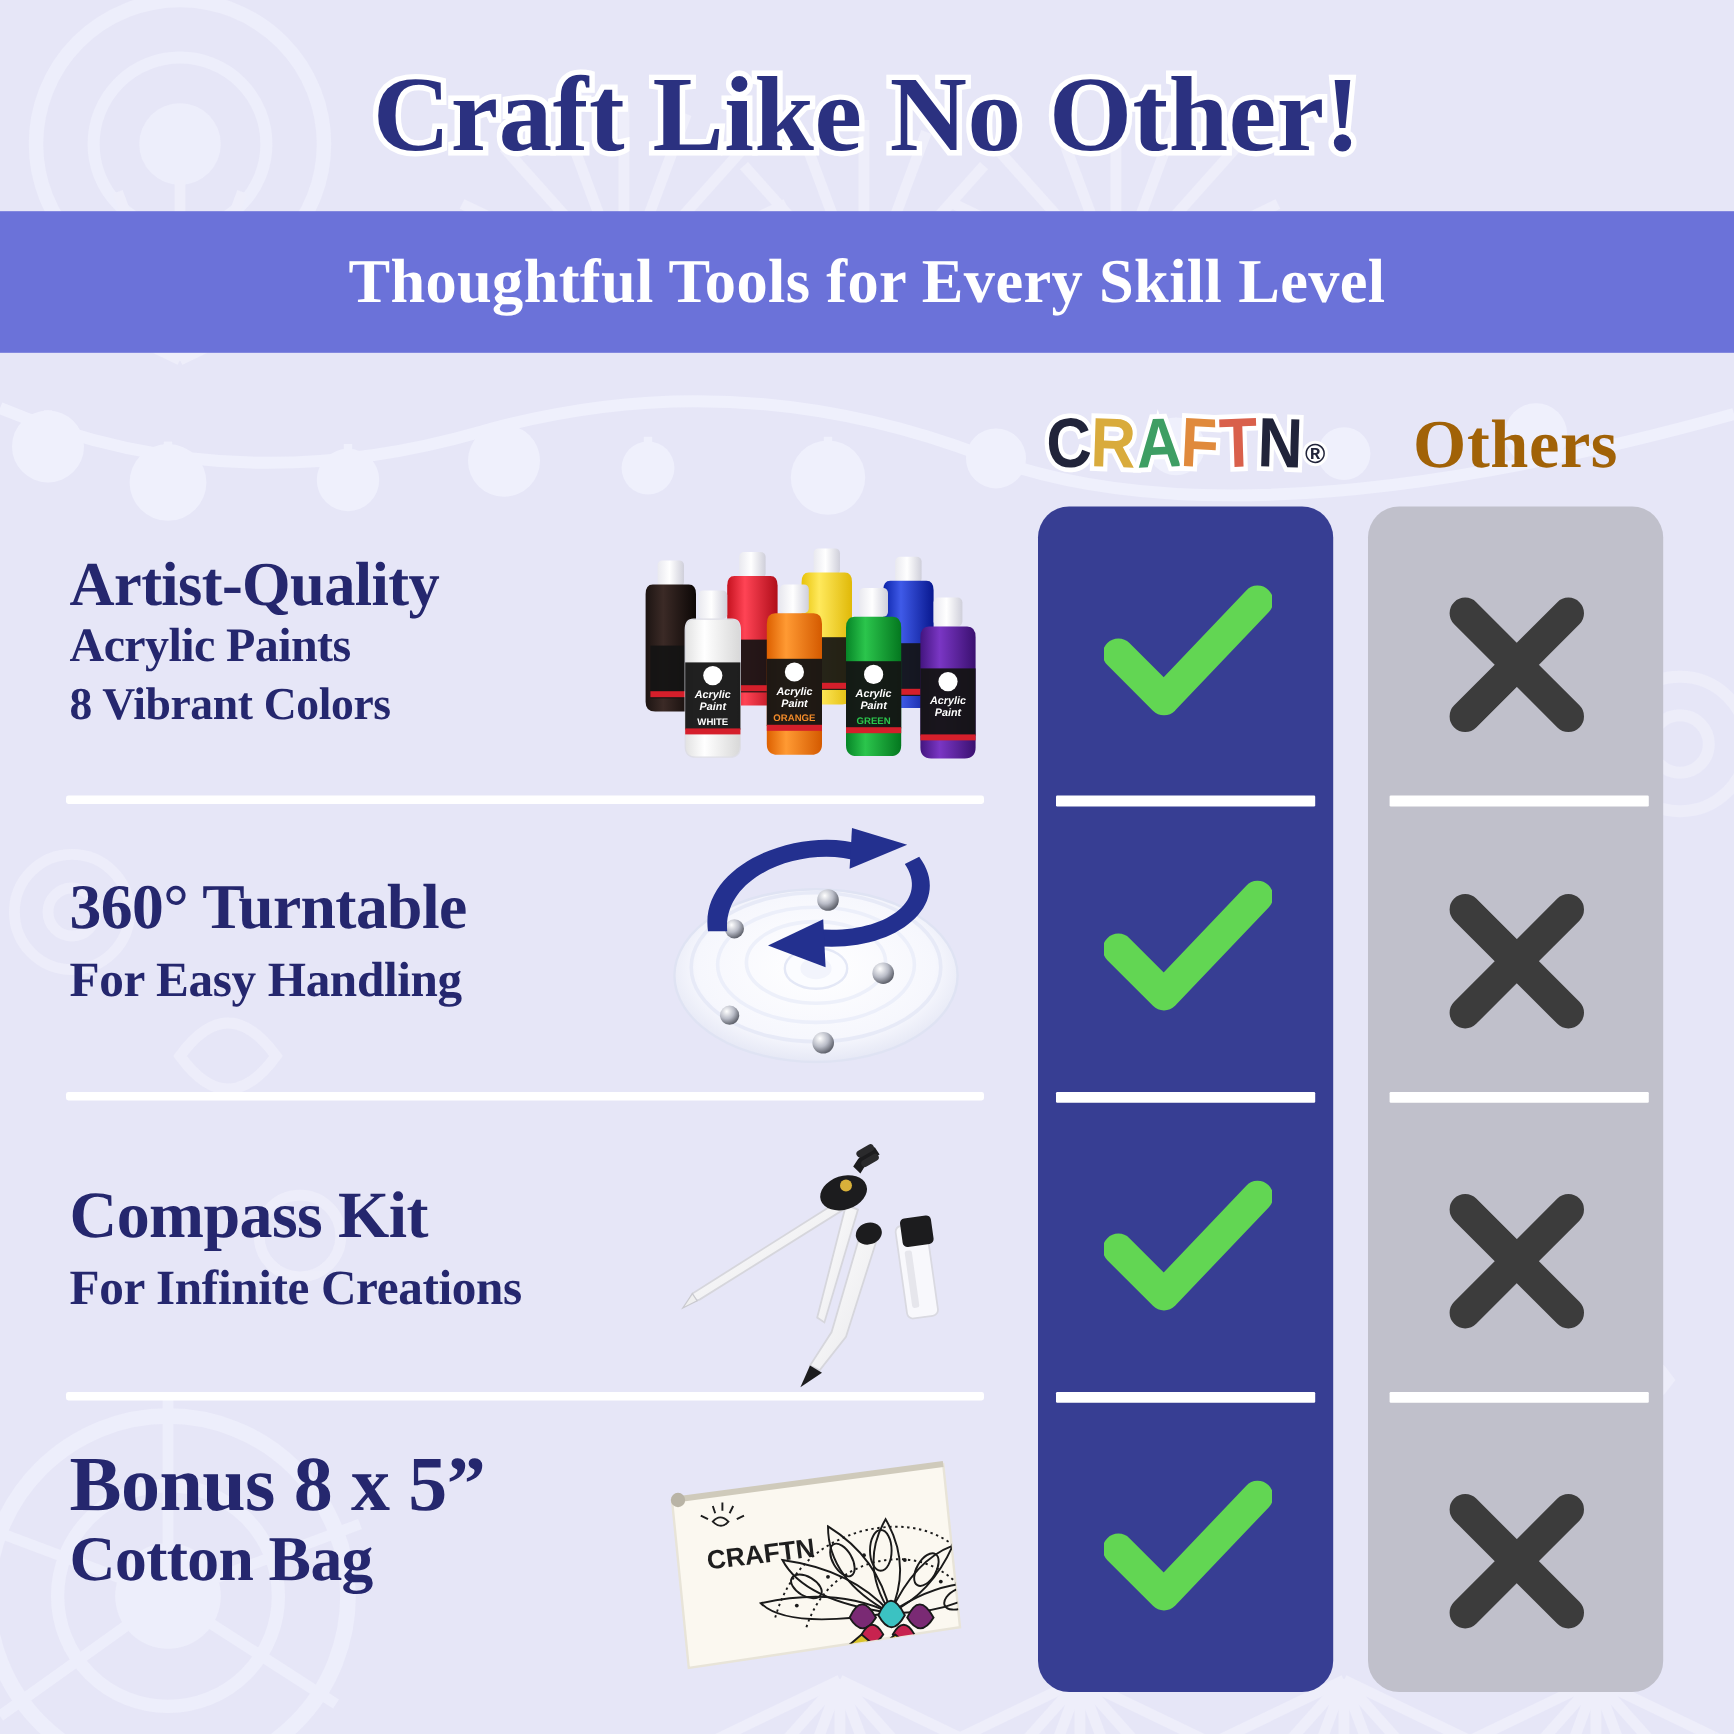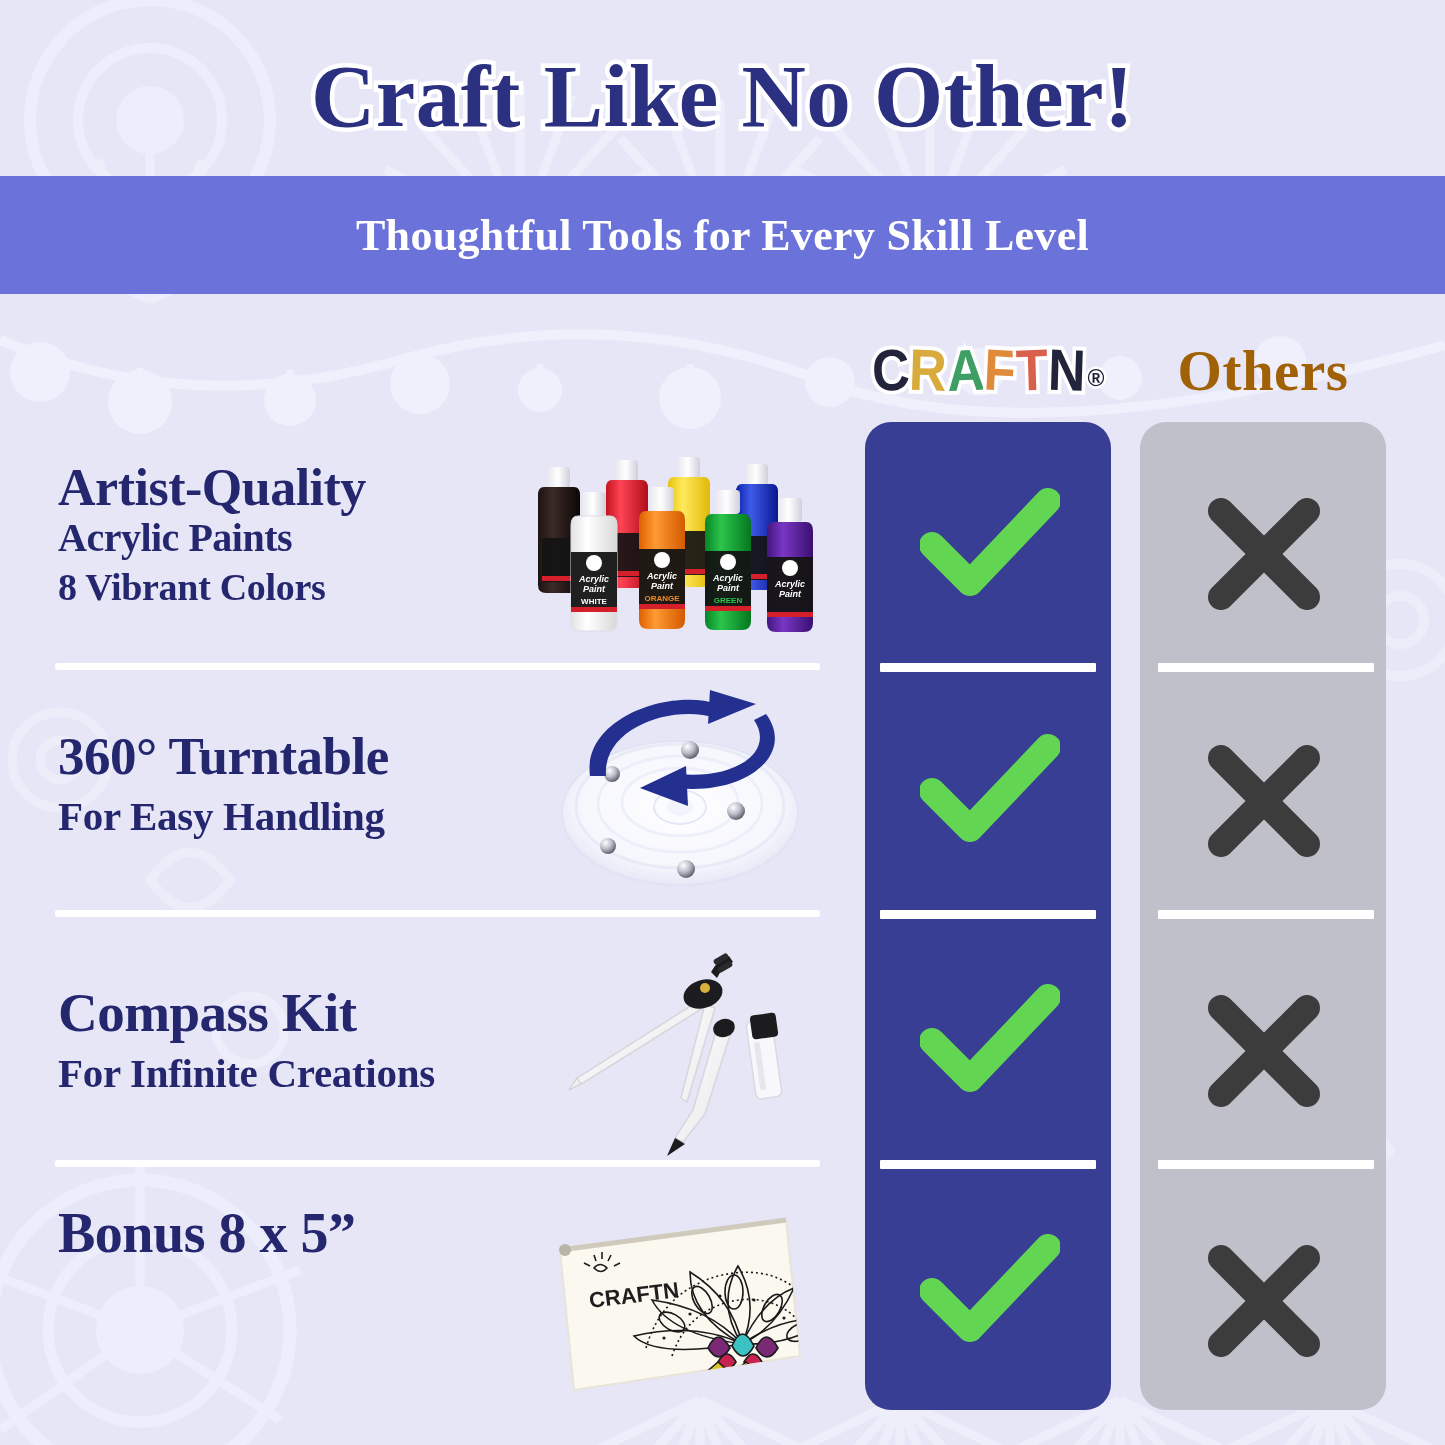--- a/index.html
+++ b/index.html
@@ -31,21 +31,21 @@
     paint-order:stroke fill;
     white-space:nowrap;
   }
   .banner{
     position:absolute; left:0; top:176px; width:1445px; height:118px;
     background:#6b72d9; z-index:3;
     display:flex; align-items:center; justify-content:center;
   }
   .banner-text{
     font-family:"Liberation Serif", serif;
-    font-weight:bold; font-size:44px; color:#ffffff;
+    font-weight:bold; font-size:52px; color:#ffffff;
     letter-spacing:0.3px; white-space:nowrap;
   }
 
   
   .col-head{
     position:absolute; z-index:4; text-align:center;
   }
   .craftn-head{ left:865px; top:330px; width:246px; height:80px;
     display:flex; align-items:center; justify-content:center; }
   .others-head{ left:1140px; top:330px; width:246px; height:80px;
@@ -462,21 +462,22 @@
   <path d="M172 78 L148 160 L130 188 L138 192 L160 164 L186 82 Z" fill="url(#gLeg)" stroke="#d6d6dc" stroke-width="1.5"></path>
   <path d="M130 188 L122 206 L140 194 Z" fill="#1c1c1e"></path>
   <ellipse cx="179" cy="78" rx="11" ry="9" transform="rotate(-18 179 78)" fill="#1c1c1e"></ellipse>
 
   <rect x="206" y="70" width="26" height="78" rx="5" transform="rotate(-8 219 109)" fill="#fafafd" stroke="#d9d9e0" stroke-width="1.5" opacity="0.95"></rect>
   <rect x="206" y="64" width="26" height="24" rx="4" transform="rotate(-8 219 76)" fill="#1c1c1e"></rect>
   <rect x="212" y="92" width="6" height="48" rx="2" transform="rotate(-8 215 116)" fill="#e6e6ec"></rect>
 </svg>
 
 <div class="f-text" style="left:58px; top:1205px; width:440px;">
-  <div class="f-title" style="font-size:56px;">Bonus 8 x 5”</div>
+  <div class="f-title" style="font-size:65px;">Bonus 8 x 5”</div>
+  <div class="f-title" style="font-size:53px; margin-top:4px;">Cotton Bag</div>
 </div>
 
 <svg class="prod" style="left:528px; top:1208px;" width="300" height="200" viewBox="0 0 300 200">
   <defs>
     <clipPath id="bagClip">
       <path d="M32 42 L258 12 L272 148 L46 182 Z"></path>
     </clipPath>
   </defs>
 
   <path d="M32 42 L258 12 L272 148 L46 182 Z" fill="#fbf8f0" stroke="#e8e4d8" stroke-width="2"></path>

